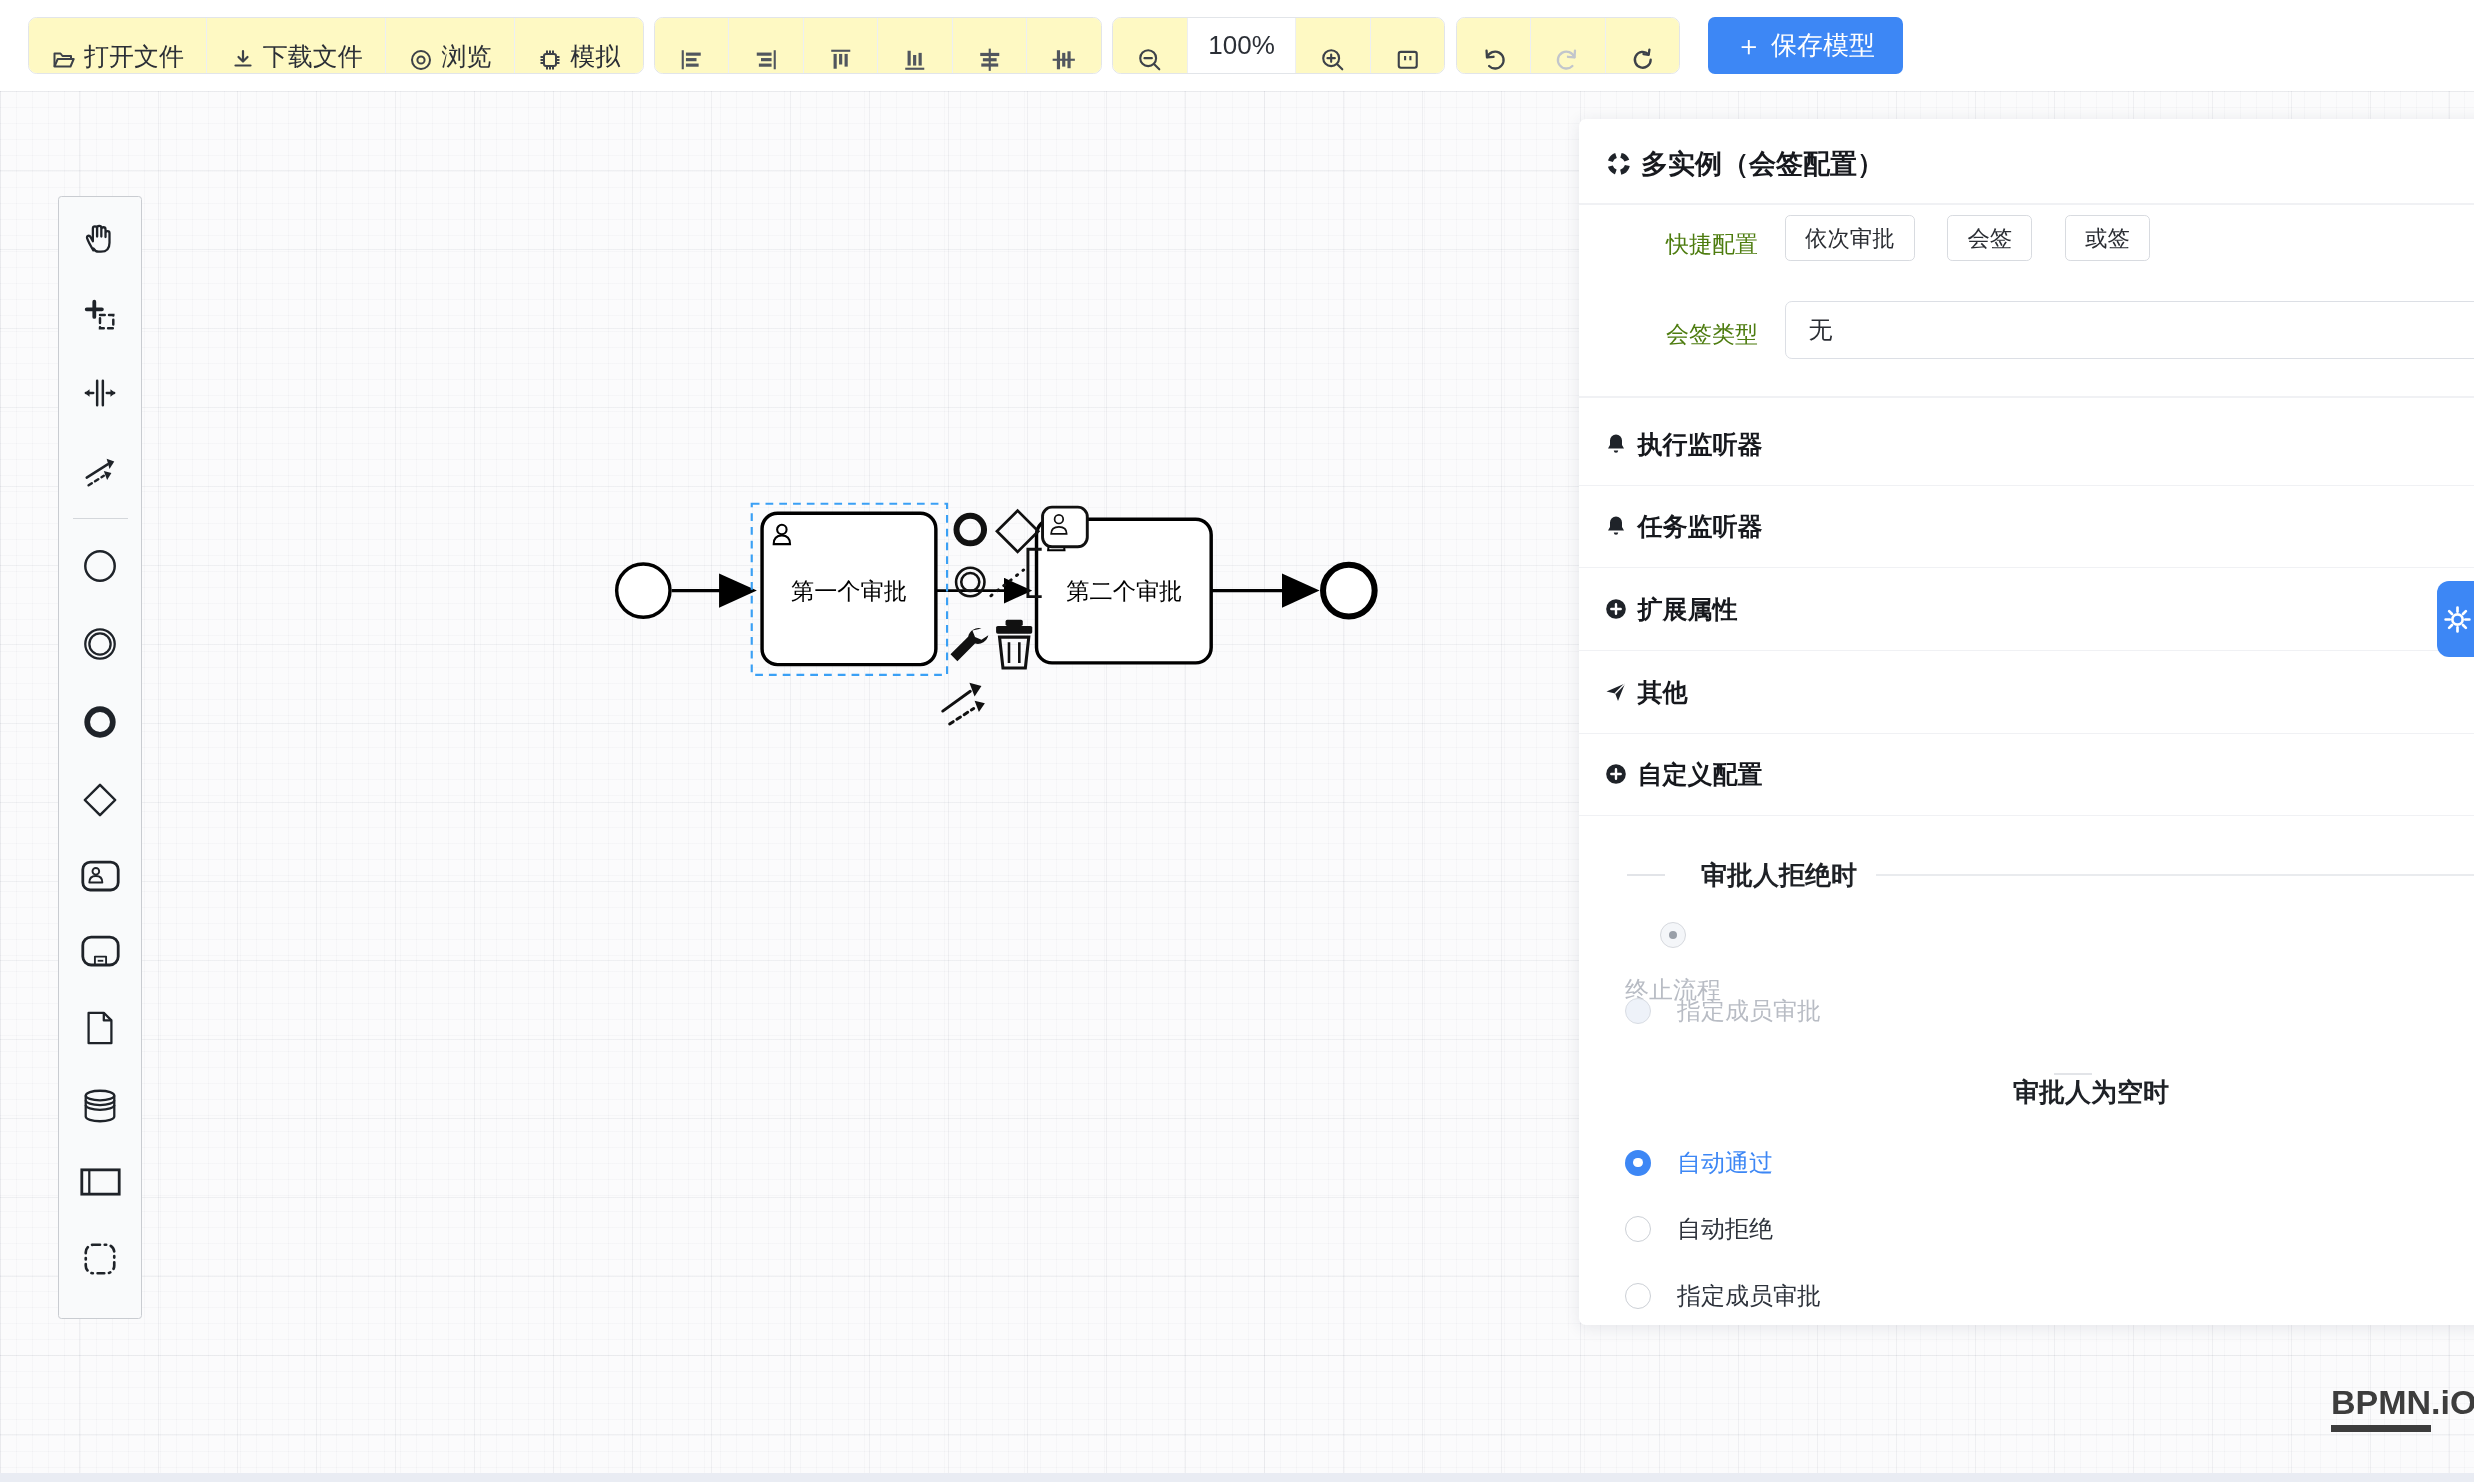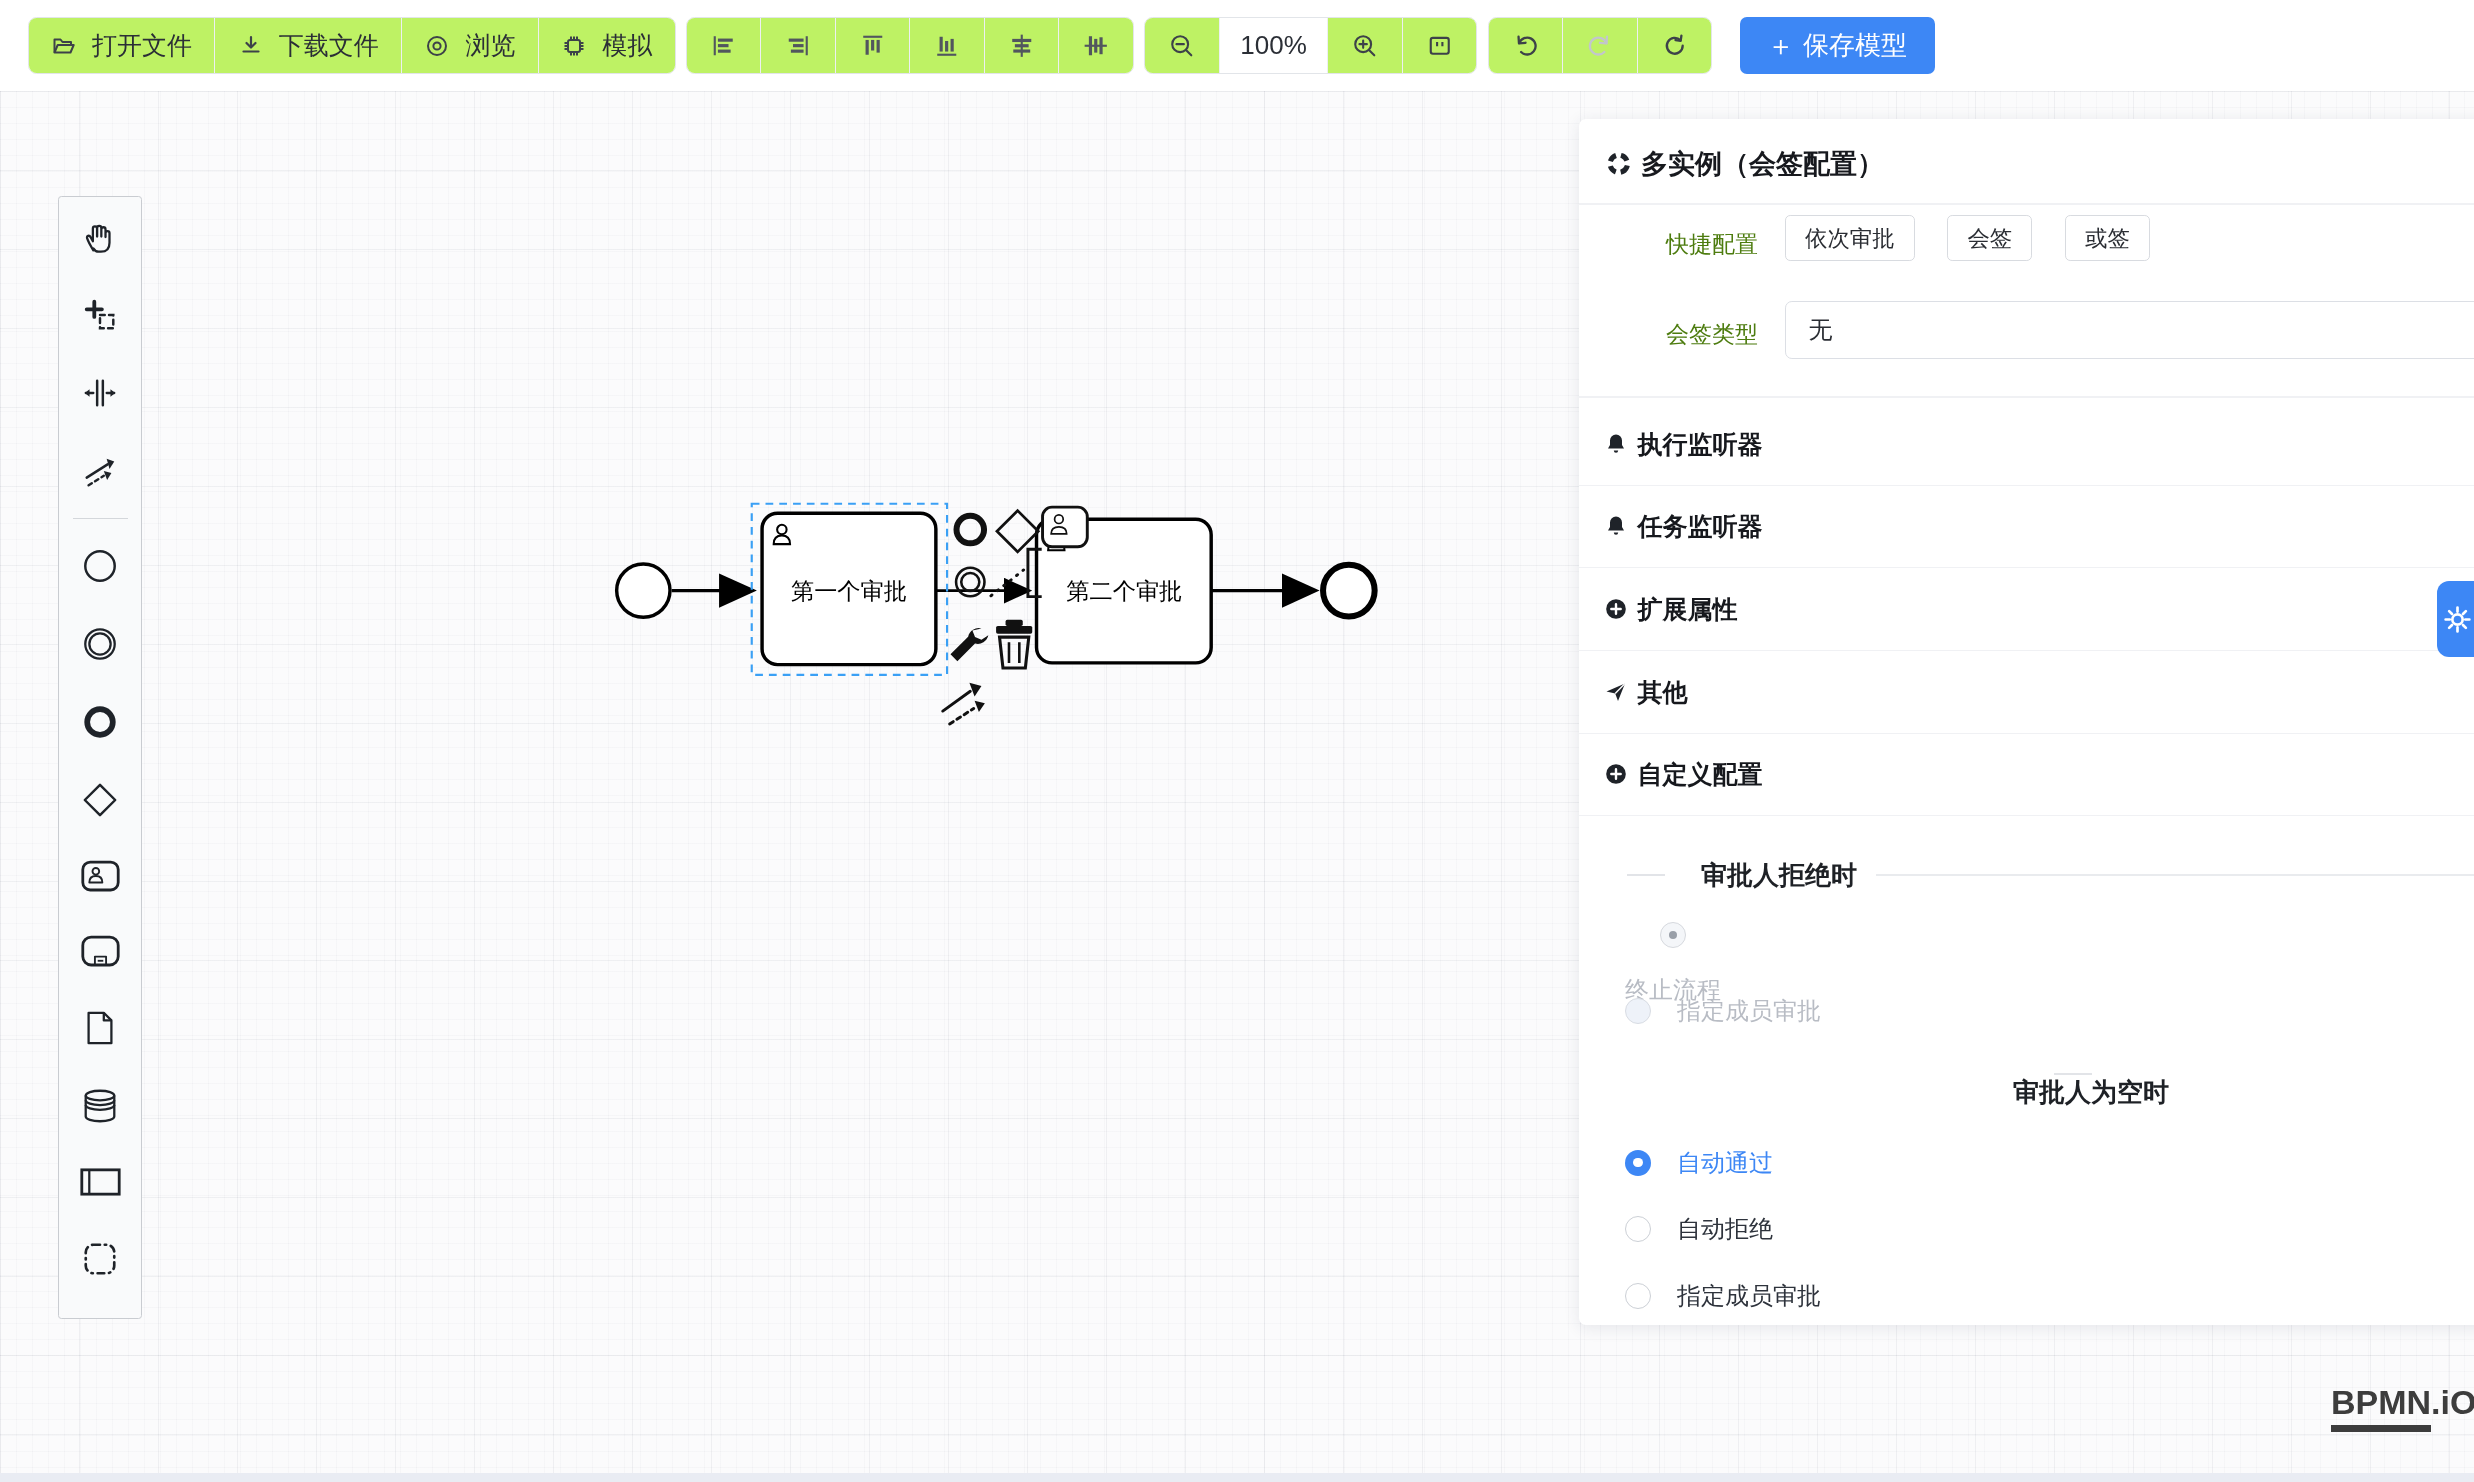--- a/index.html
+++ b/index.html
@@ -5,22 +5,22 @@
   * { margin:0; padding:0; box-sizing:border-box; }
   html,body { width:2475px; height:1482px; overflow:hidden;
     font-family:"Liberation Sans","DejaVu Sans",sans-serif; background:#ffffff; color:#2a2d33; }
   .abs { position:absolute; }
 
   
   #toolbar { position:absolute; top:0; left:0; width:2475px; height:91px; background:#fff; z-index:30;
     display:flex; align-items:center; padding-left:27.5px; }
   .tb-group { display:inline-flex; align-items:stretch; height:57px; background:#fff;
     border:1.7px solid #e2e5e9; border-radius:8.6px; overflow:hidden; margin-right:10.3px; }
-  .tb-btn { display:flex; align-items:center; justify-content:center; gap:15px; padding:0 22.4px;
-    background:#bef264; border:none; border-left:1.7px solid #edeff2; cursor:pointer;
+  .tb-btn { display:flex; align-items:flex-end; justify-content:center; gap:7px; padding:0 22.4px;
+    background:#fef9c3; border:none; border-left:1.7px solid #edeff2; cursor:pointer;
     font-size:25px; color:#2b2f36; font-family:inherit; white-space:nowrap; }
   .tb-btn:first-child { border-left:none; }
   .tb-btn svg { flex:0 0 auto; }
   .tb-icon-btn { padding:0 23px; }
   .zoom-level { display:flex; align-items:center; padding:0 20.6px; font-size:26px; color:#2b2f36;
     border-left:1.7px solid #edeff2; }
   #save-btn { height:57px; margin-left:17px; padding:0 27.5px; border:none; border-radius:6.9px;
     background:#3d87f5; color:#fff; font-size:26px; font-family:inherit; display:flex;
     align-items:center; gap:8.6px; cursor:pointer; }
   #save-btn .plus { font-size:27.5px; font-weight:400; }

